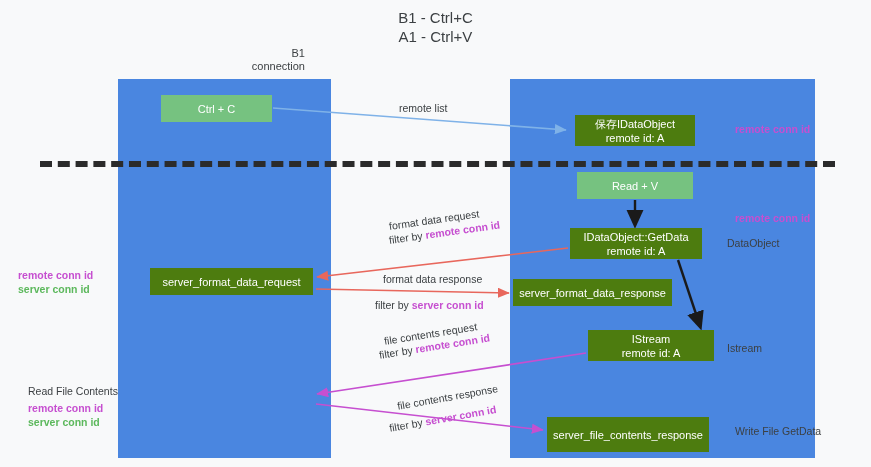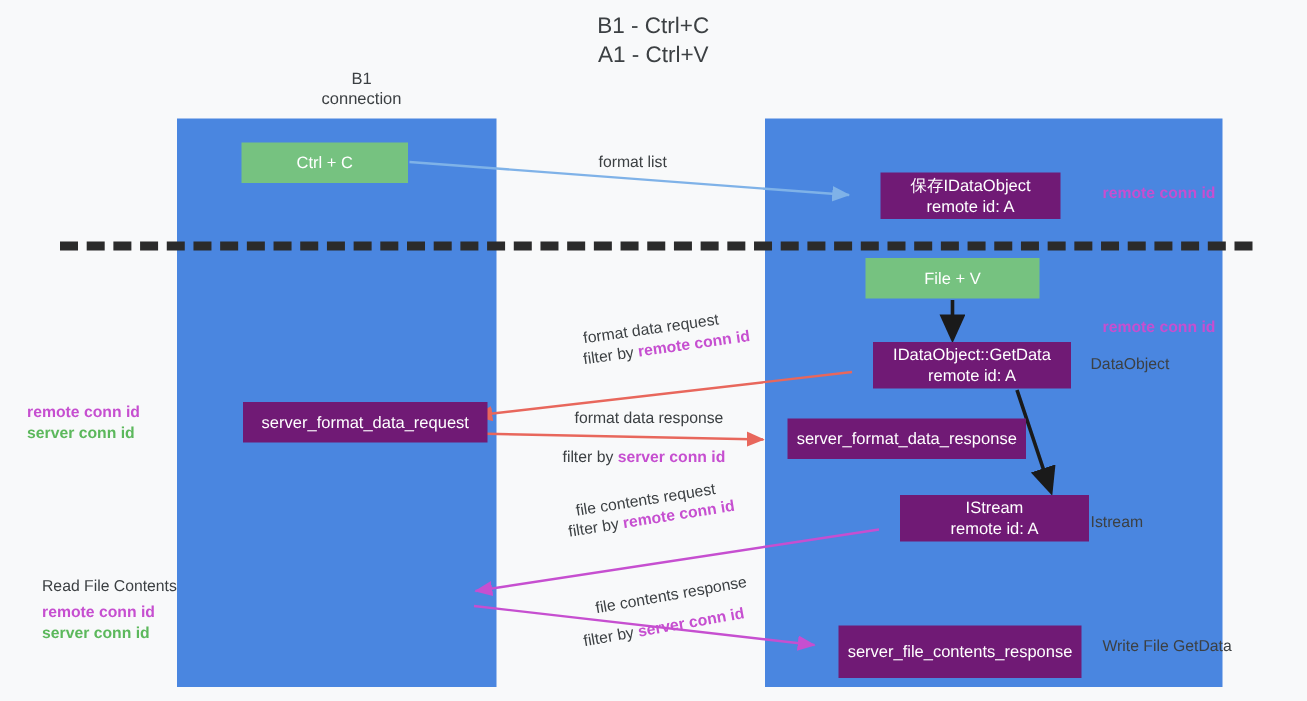--- a/index.html
+++ b/index.html
@@ -18,30 +18,30 @@
   .lane-a1{left:510px;top:79px;width:305px;height:379px;}
 
   .title{
     position:absolute;left:0;top:8px;width:871px;text-align:center;
     font-size:15px;color:#3c4043;line-height:19px;z-index:6;white-space:pre-line;
   }
   .colhead{
     position:absolute;text-align:center;font-size:11px;color:#3c4043;
     line-height:13px;z-index:6;white-space:pre-line;
   }
-  .colhead-b1{left:161px;top:47px;width:160px;}
+  .colhead-b1{left:145px;top:47px;width:160px;text-align:right;}
   .colhead-a1{left:545px;top:47px;width:160px;}
 
   .node{
     position:absolute;z-index:4;display:flex;flex-direction:column;
     align-items:center;justify-content:center;text-align:right;
     color:#ffffff;font-size:11px;line-height:14px;box-sizing:border-box;
   }
   .node.green{background:#76c280;}
-  .node.orange{background:#701a75;margin-left:12px;}
+  .node.orange{background:#4d7c0f;}
   .node span{display:block;}
 
   .n-ctrlc{left:161px;top:95px;width:111px;height:27px;}
   .n-idataobject{left:575px;top:115px;width:120px;height:31px;}
   .n-ctrlv{left:577px;top:172px;width:116px;height:27px;}
   .n-getdata{left:570px;top:228px;width:132px;height:31px;}
   .n-sfdreq{left:150px;top:268px;width:163px;height:27px;}
   .n-sfdresp{left:513px;top:279px;width:159px;height:27px;}
   .n-istream{left:588px;top:330px;width:126px;height:31px;}
   .n-sfcreq{left:150px;top:385px;width:163px;height:27px;}
@@ -135,21 +135,21 @@
   <div class="node green n-ctrlc">
     <span>Ctrl + C</span>
   </div>
 
   <div class="node orange n-idataobject">
     <span>保存IDataObject</span>
     <span>remote id: A</span>
   </div>
 
   <div class="node green n-ctrlv">
-    <span>File + V</span>
+    <span>Read + V</span>
   </div>
 
   <div class="node orange n-getdata">
     <span>IDataObject::GetData</span>
     <span>remote id: A</span>
   </div>
 
   <div class="node orange n-sfdreq">
     <span>server_format_data_request</span>
   </div>
@@ -161,21 +161,21 @@
   <div class="node orange n-istream">
     <span>IStream</span>
     <span>remote id: A</span>
   </div>
 
 
   <div class="node orange n-sfcresp">
     <span>server_file_contents_response</span>
   </div>
 
-  <div class="edge-label l-fmtlist">format list</div>
+  <div class="edge-label l-fmtlist">remote list</div>
 
   <div class="edge-label l-fdreq rot-a">format data request</div>
   <div class="edge-label l-fdreq2 rot-a"><span>filter by </span><span class="mag">remote conn id</span></div>
 
   <div class="edge-label l-fdresp">format data response</div>
   <div class="edge-label l-fdresp2"><span>filter by </span><span class="mag">server conn id</span></div>
 
   <div class="edge-label l-fcreq rot-b">file contents request</div>
   <div class="edge-label l-fcreq2 rot-b"><span>filter by </span><span class="mag">remote conn id</span></div>
 

